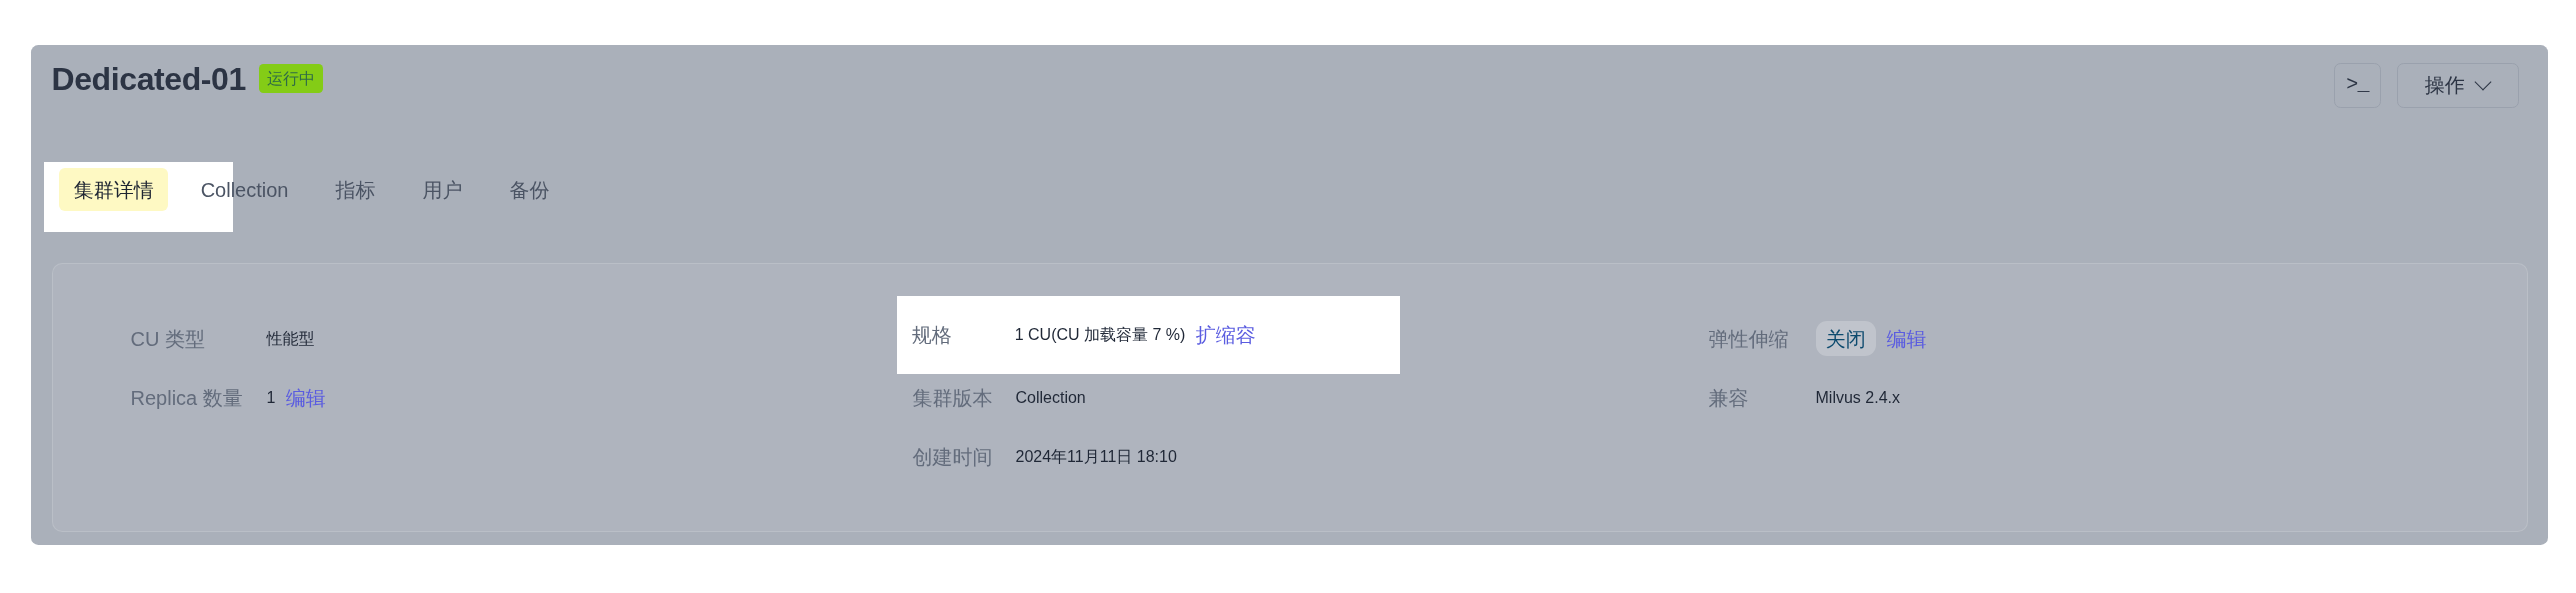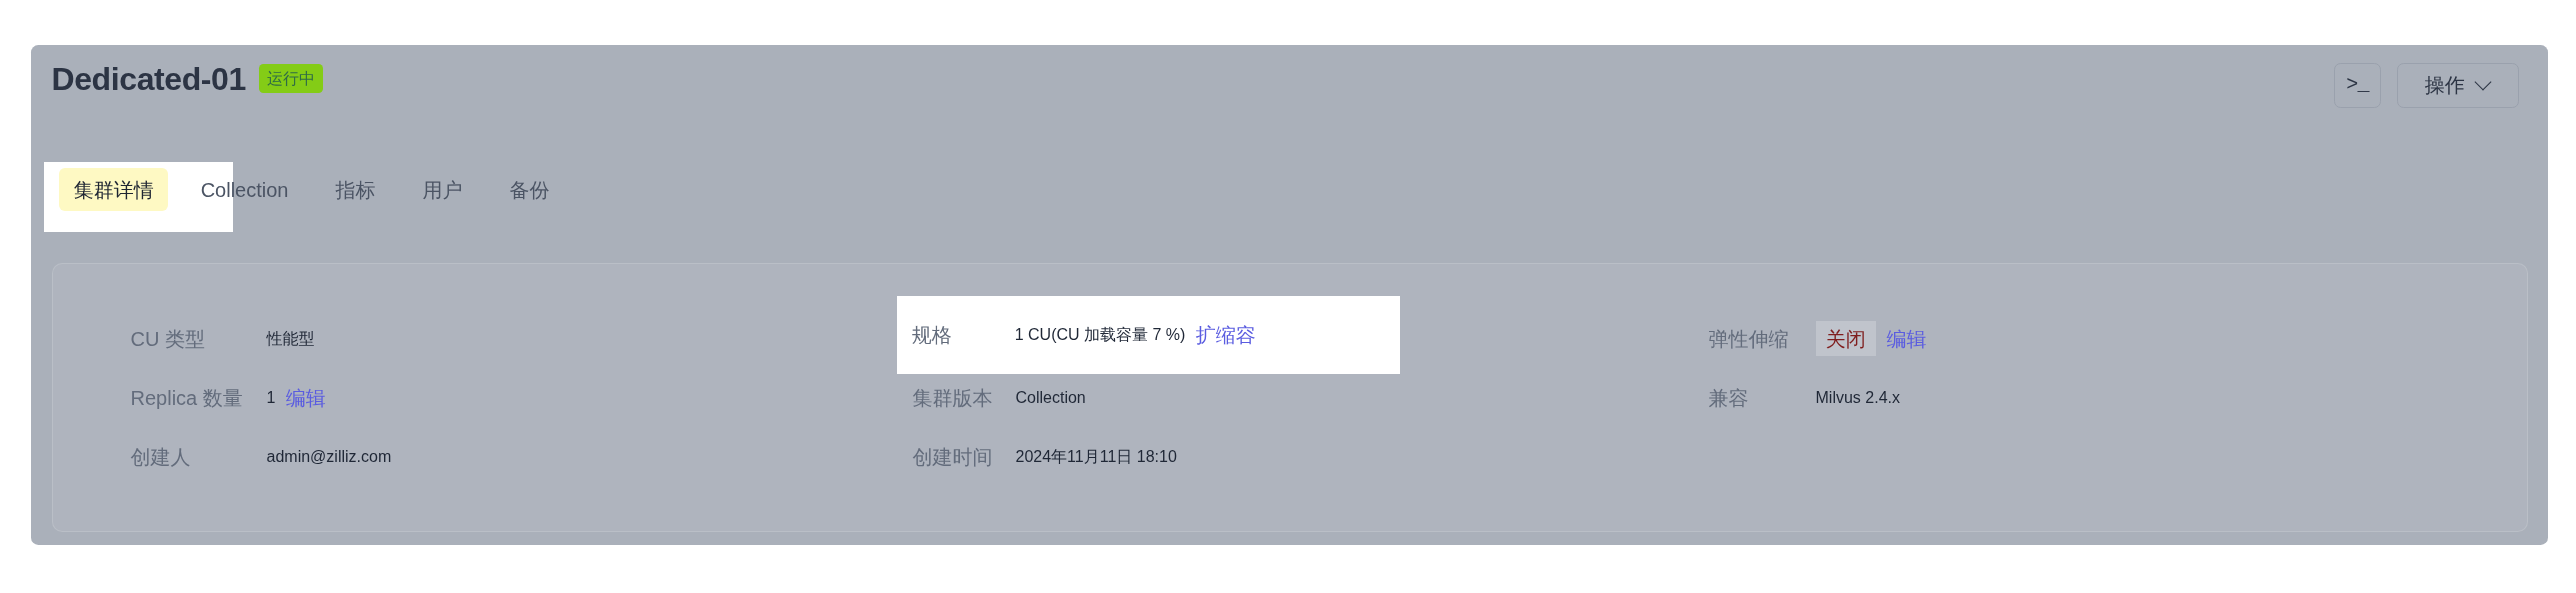--- a/index.html
+++ b/index.html
@@ -208,24 +208,24 @@
     gap: 10.3px;
   }
   .link {
     color: #5a5ce0;
     cursor: pointer;
     font-size: 20px;
     line-height: 1;
   }
   .chip {
     background: rgba(255,255,255,0.22);
-    border-radius: 0;
+    border-radius: 11px;
     padding: 7.3px 10.3px;
     font-size: 20px;
-    color: #7f1d1d;
+    color: #0c4a6e;
     line-height: 1;
   }
 
   
   .spec-highlight-box {
     position: absolute;
     left: 897px;
     top: 296px;
     width: 503px;
     height: 78px;
@@ -280,24 +280,20 @@
       <div class="info-col c1">
         <div class="info-row">
           <span class="info-label">CU 类型</span>
           <span class="info-value">性能型</span>
         </div>
         <div class="info-row">
           <span class="info-label">Replica 数量</span>
           <span class="info-value">1</span>
           <span class="link" style="margin-left:10.3px">编辑</span>
         </div>
-        <div class="info-row">
-          <span class="info-label">创建人</span>
-          <span class="info-value">admin@zilliz.com</span>
-        </div>
       </div>
 
       <div class="info-col c2">
         <div class="info-row">
           <span class="info-label">规格</span>
           <span class="info-value">1 CU(CU 加载容量 7 %)</span>
           <span class="link" style="margin-left:10.3px">扩缩容</span>
         </div>
         <div class="info-row">
           <span class="info-label">集群版本</span>

